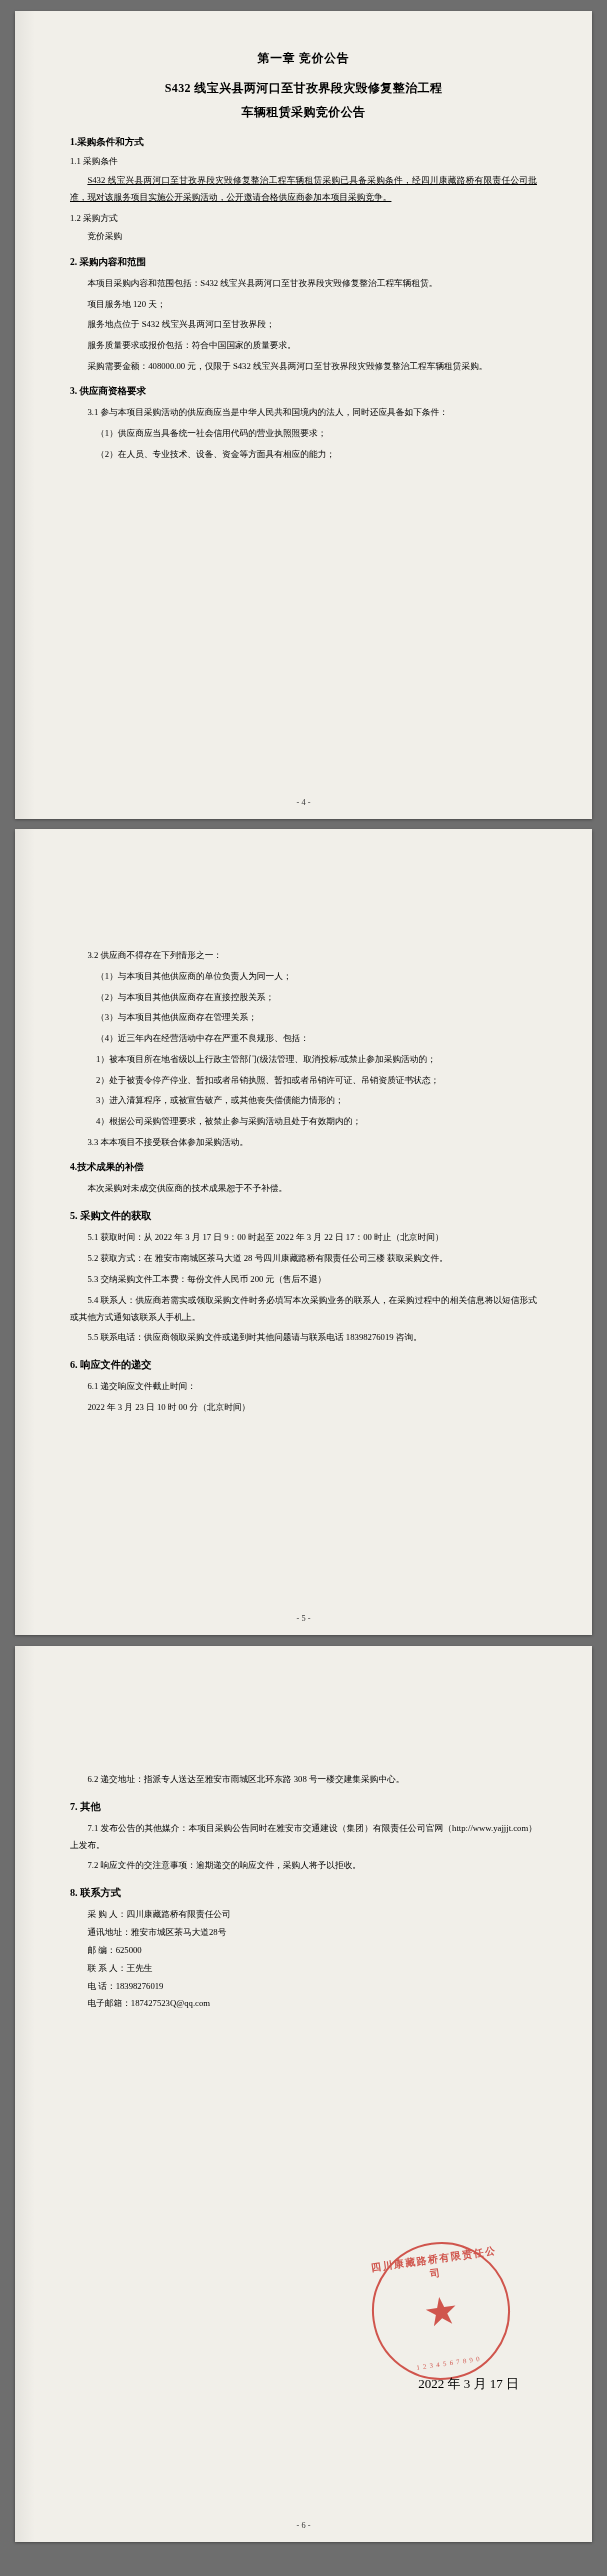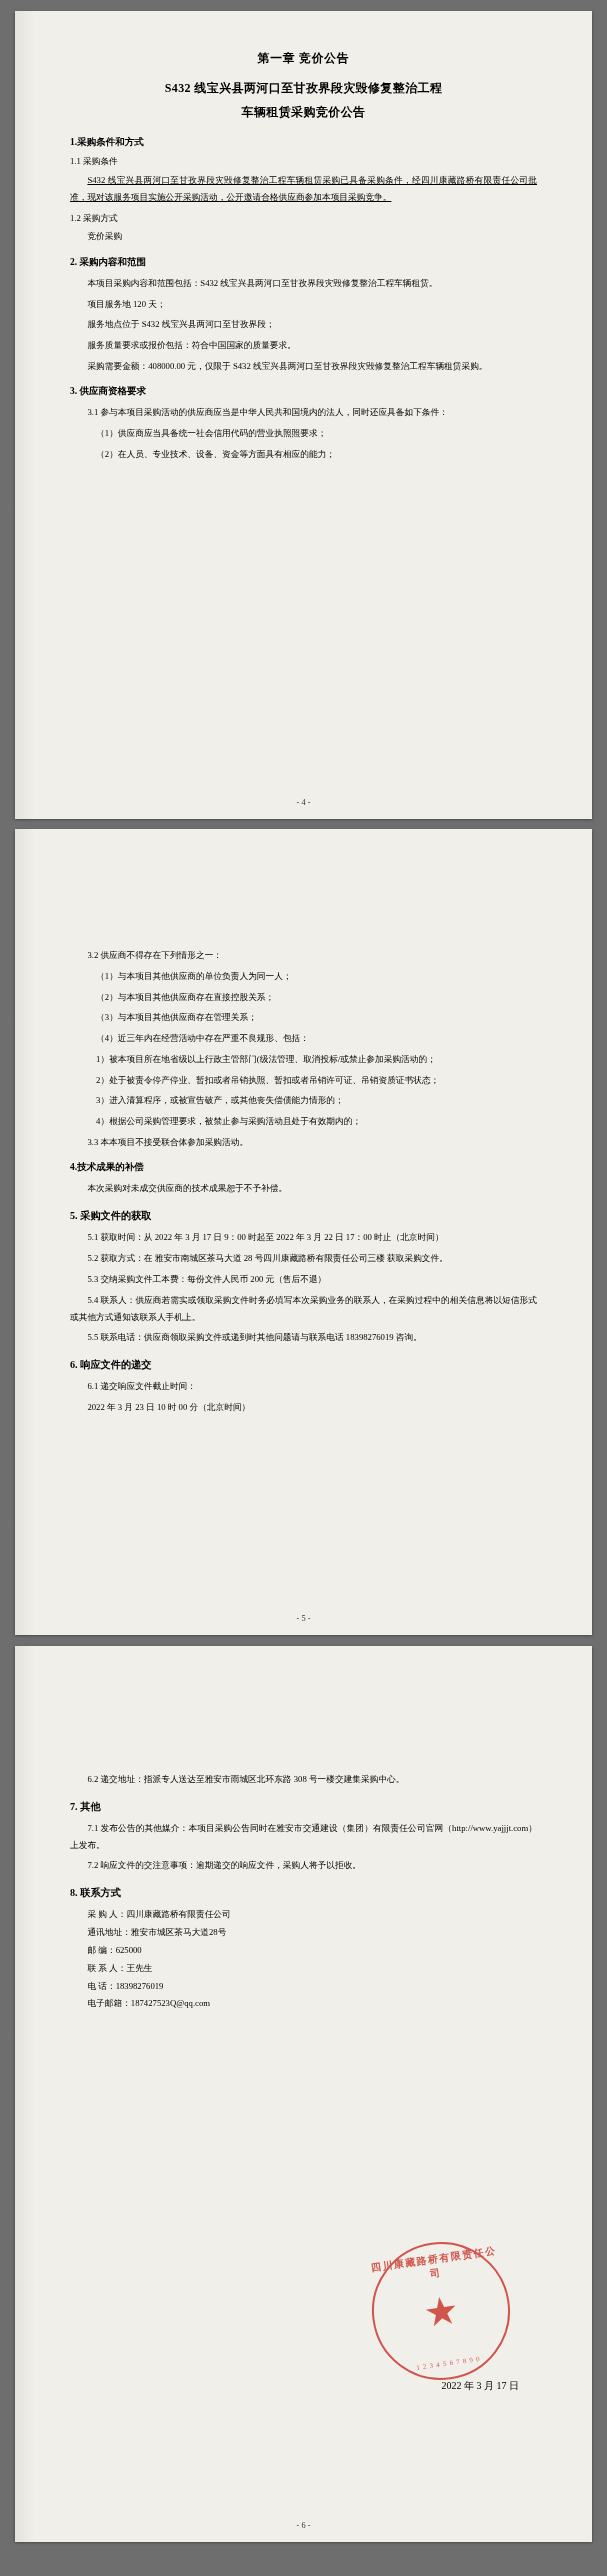--- a/index.html
+++ b/index.html
@@ -50,21 +50,21 @@
   }
   .stamp .ring-text{
     position:absolute;top:7.6px;left:0;right:0;text-align:center;
     font-size:10px;font-weight:bold;letter-spacing:1.5px;
   }
   .stamp .ring-text-b{
     position:absolute;bottom:10.6px;left:0;right:0;text-align:center;
     font-size:6.8px;letter-spacing:0.8px;
   }
   .sign-date{
-    position:absolute;right:73px;bottom:149px;font-size:10px;
+    position:absolute;right:73px;bottom:149px;font-size:13px;
   }
   .fold{
     position:absolute;left:0;right:0;top:0;height:100%;
     pointer-events:none;
     background:linear-gradient(90deg,rgba(0,0,0,.05) 0px,rgba(0,0,0,0) 20px);
   }
 </style>
 </head>
 <body>
 

